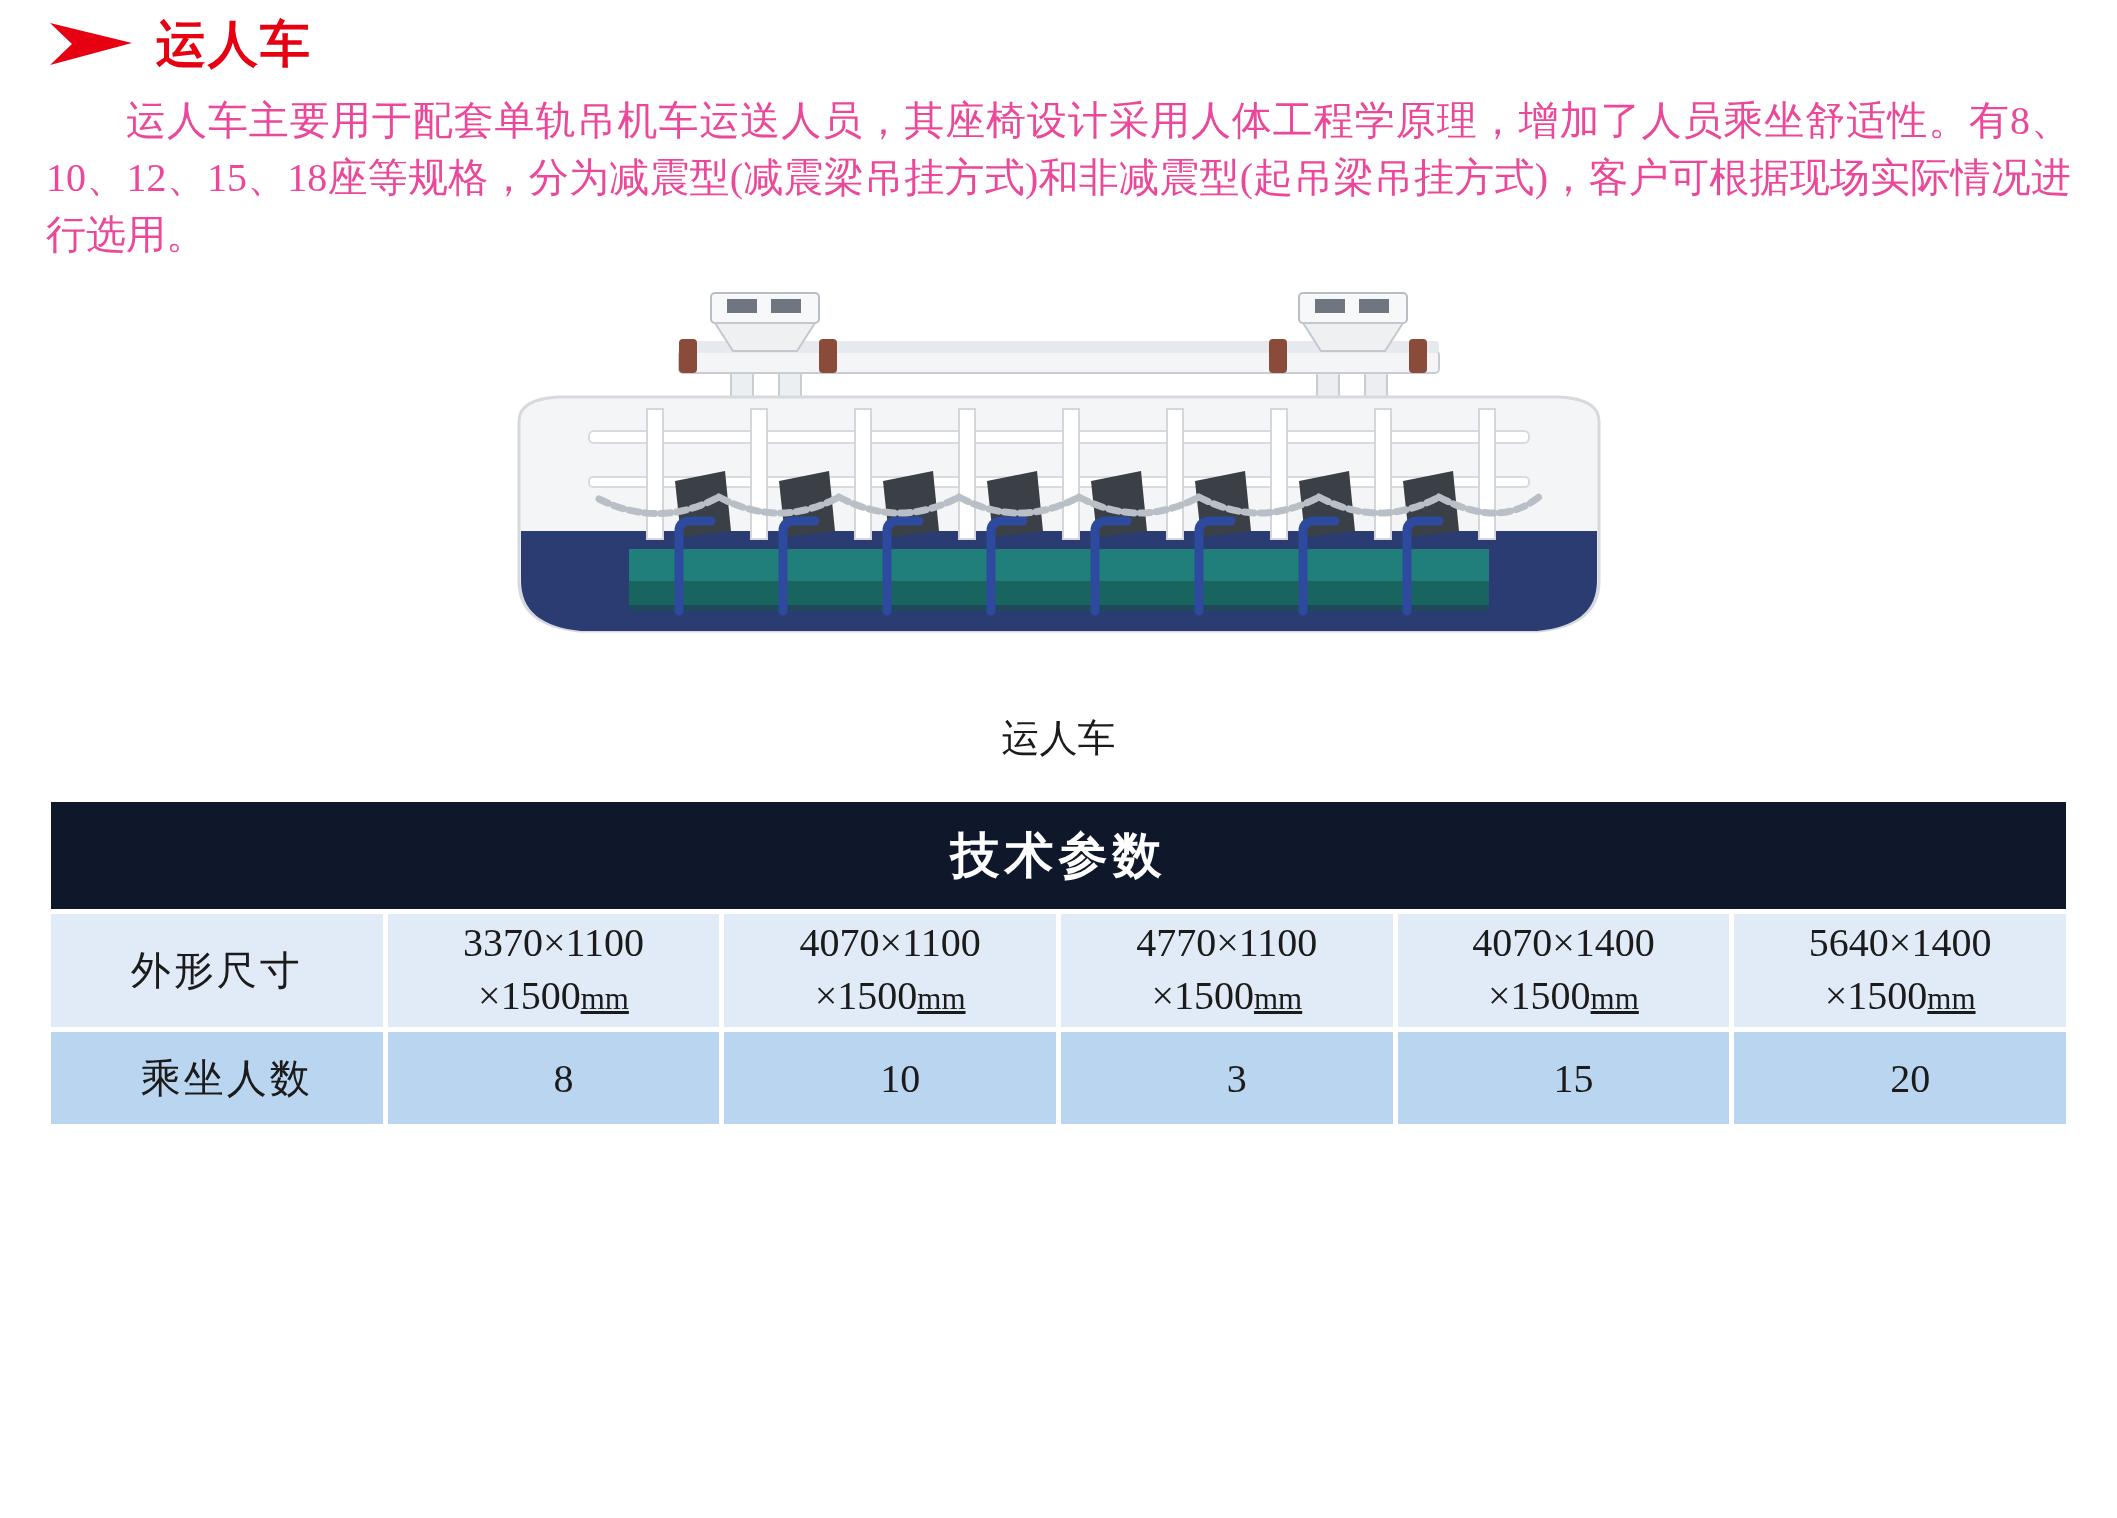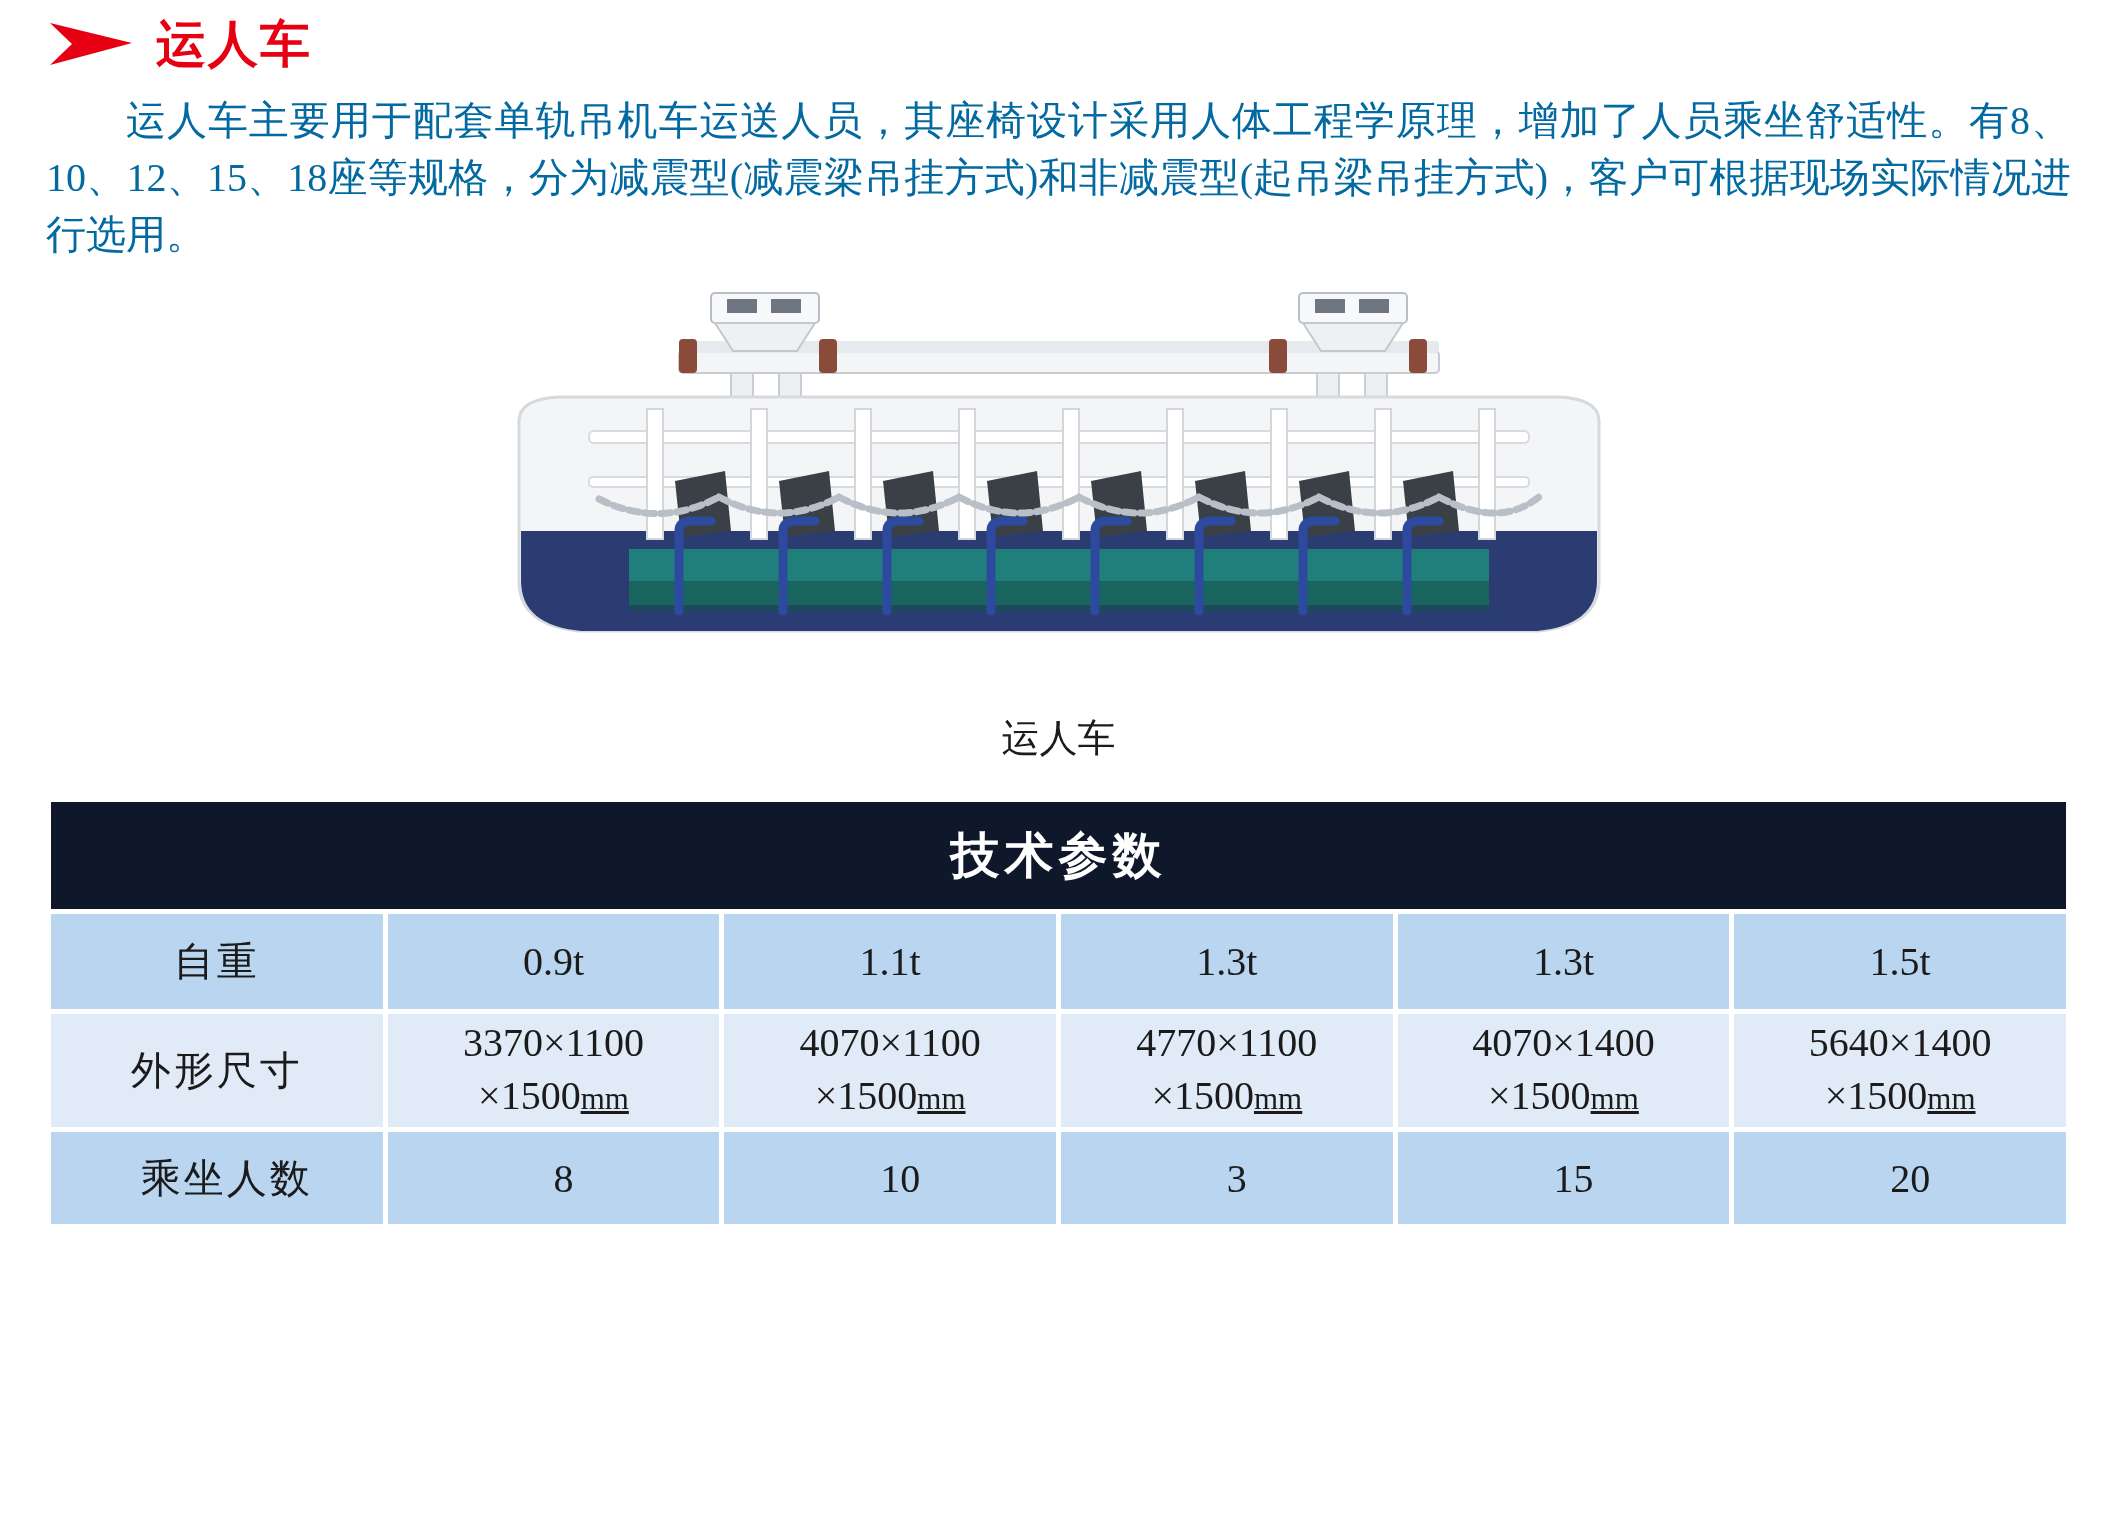--- a/index.html
+++ b/index.html
@@ -40,21 +40,21 @@
   }
 
   
   .body-copy {
     margin: 22px 46px 0 46px;
     font-size: 40px;
     line-height: 57px;
     text-align: justify;
     text-justify: inter-character;
     letter-spacing: 0px;
-    color: #0369a1;
+    color: #ec4899;
   }
   .body-copy p {
     margin: 0;
     text-indent: 80px;
   }
 
   
   .figure-block {
     margin-top: 18px;
     width: 100%;
@@ -209,28 +209,20 @@
   <div class="figure-caption">运人车</div>
 </div>
 
 <table class="spec-table">
   <thead>
     <tr>
       <th class="table-title" colspan="6">技术参数</th>
     </tr>
   </thead>
   <tbody>
-    <tr class="row-dark row-h1">
-      <td class="cell-label">自重</td>
-      <td>0.9t</td>
-      <td>1.1t</td>
-      <td>1.3t</td>
-      <td>1.3t</td>
-      <td>1.5t</td>
-    </tr>
     <tr class="row-light row-h2">
       <td class="cell-label">外形尺寸</td>
       <td>
         <span class="dim-line">3370×1100</span>
         <span class="dim-line"><span>×1500</span><span class="unit-sm">mm</span></span>
       </td>
       <td>
         <span class="dim-line">4070×1100</span>
         <span class="dim-line"><span>×1500</span><span class="unit-sm">mm</span></span>
       </td>

